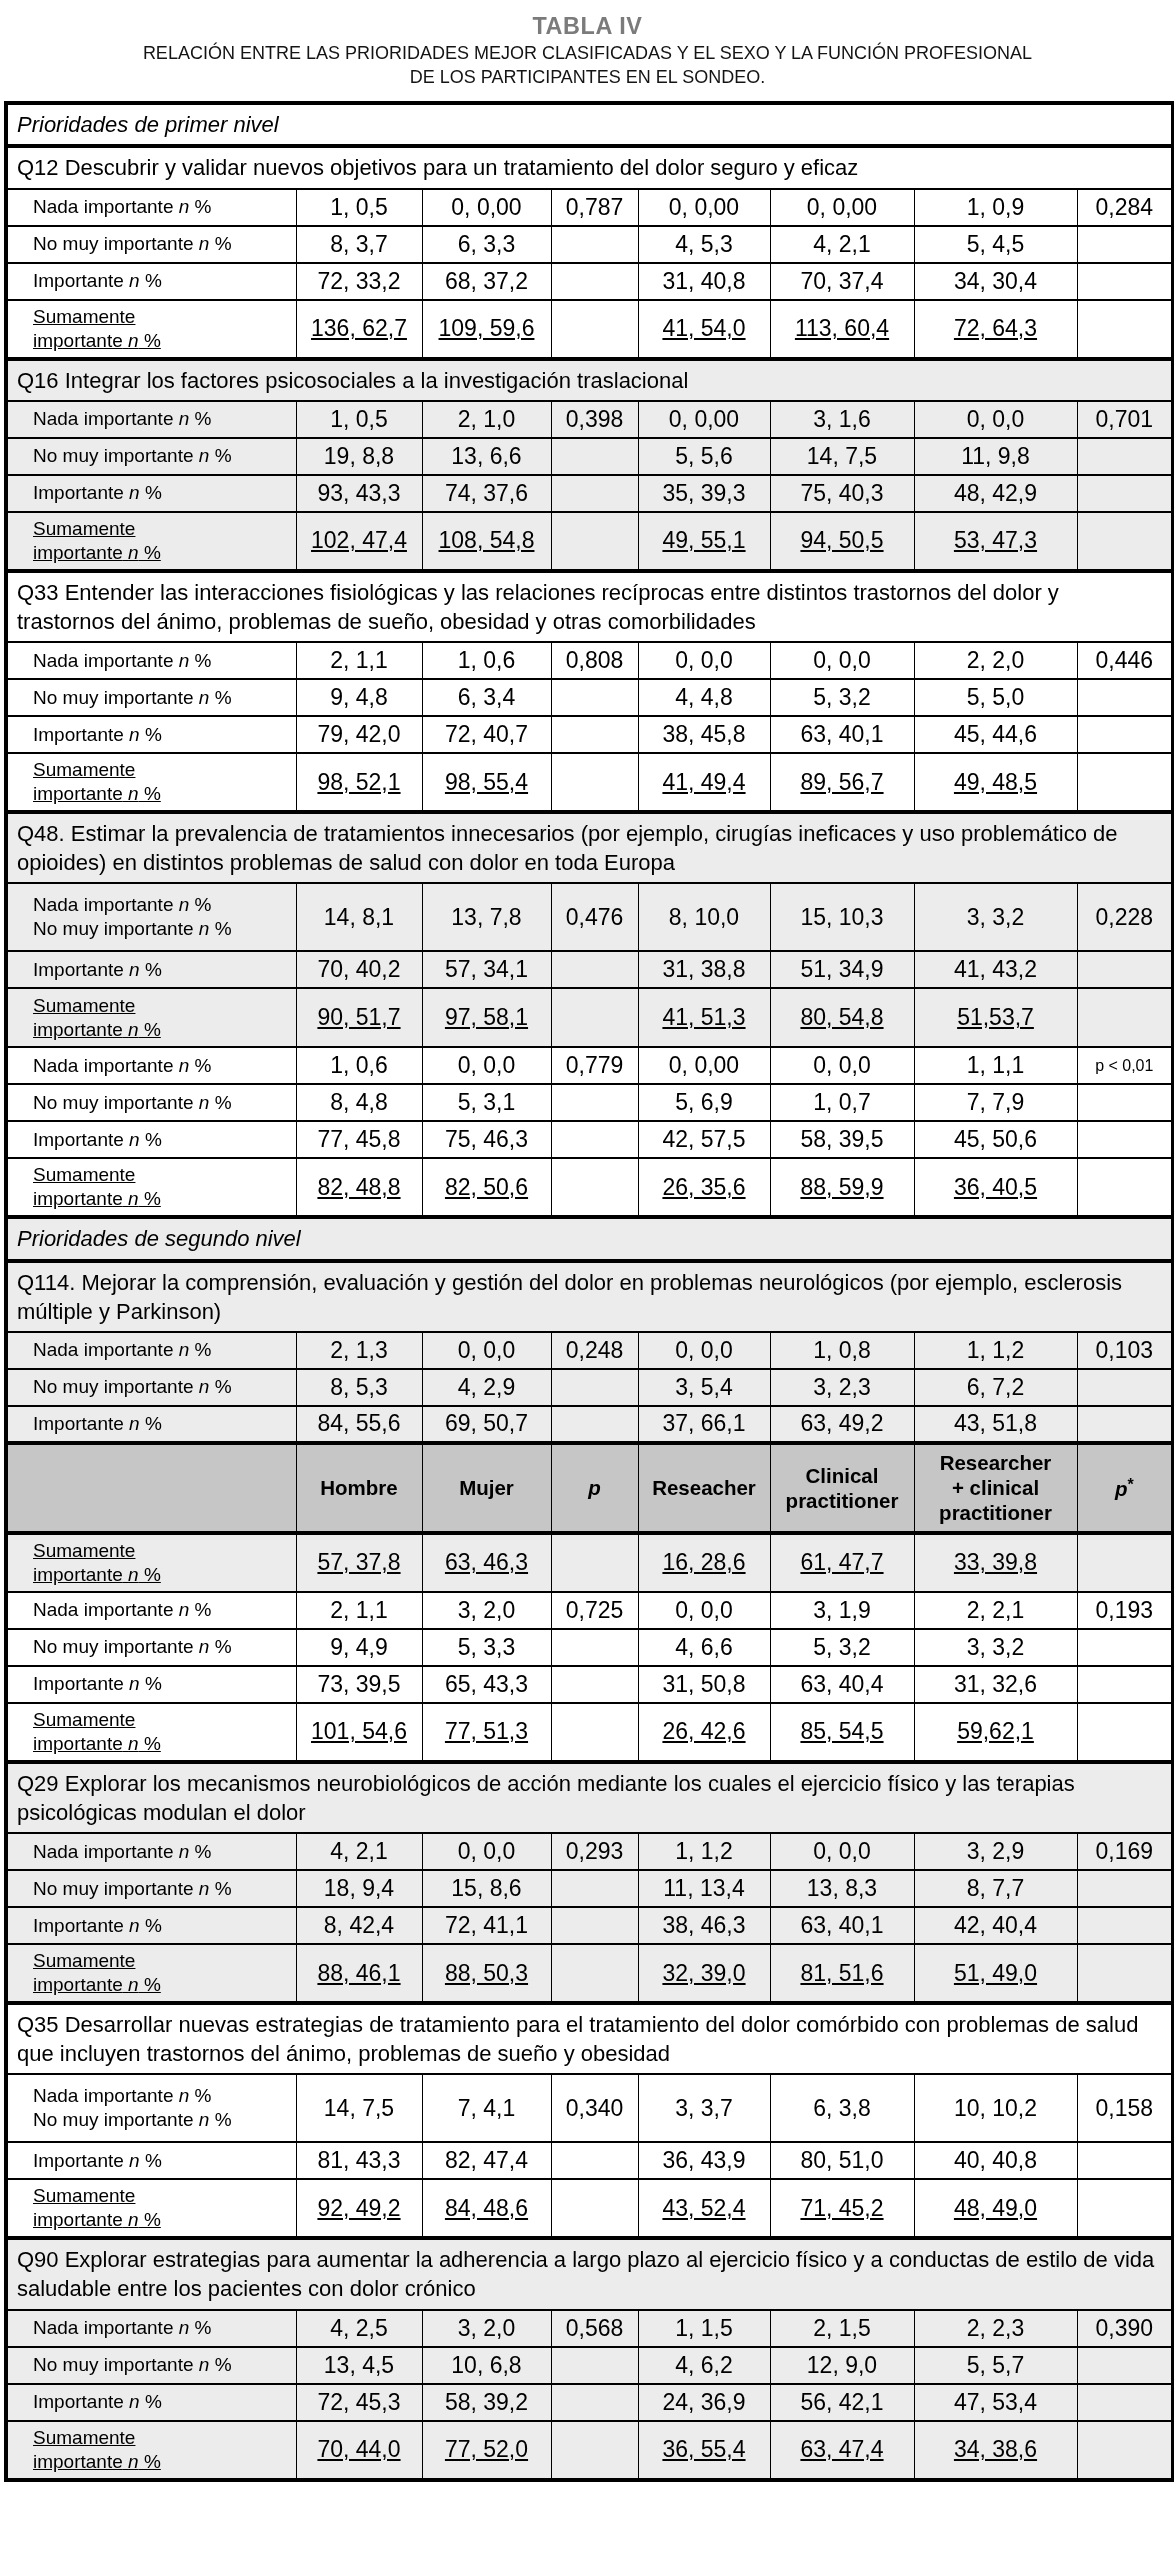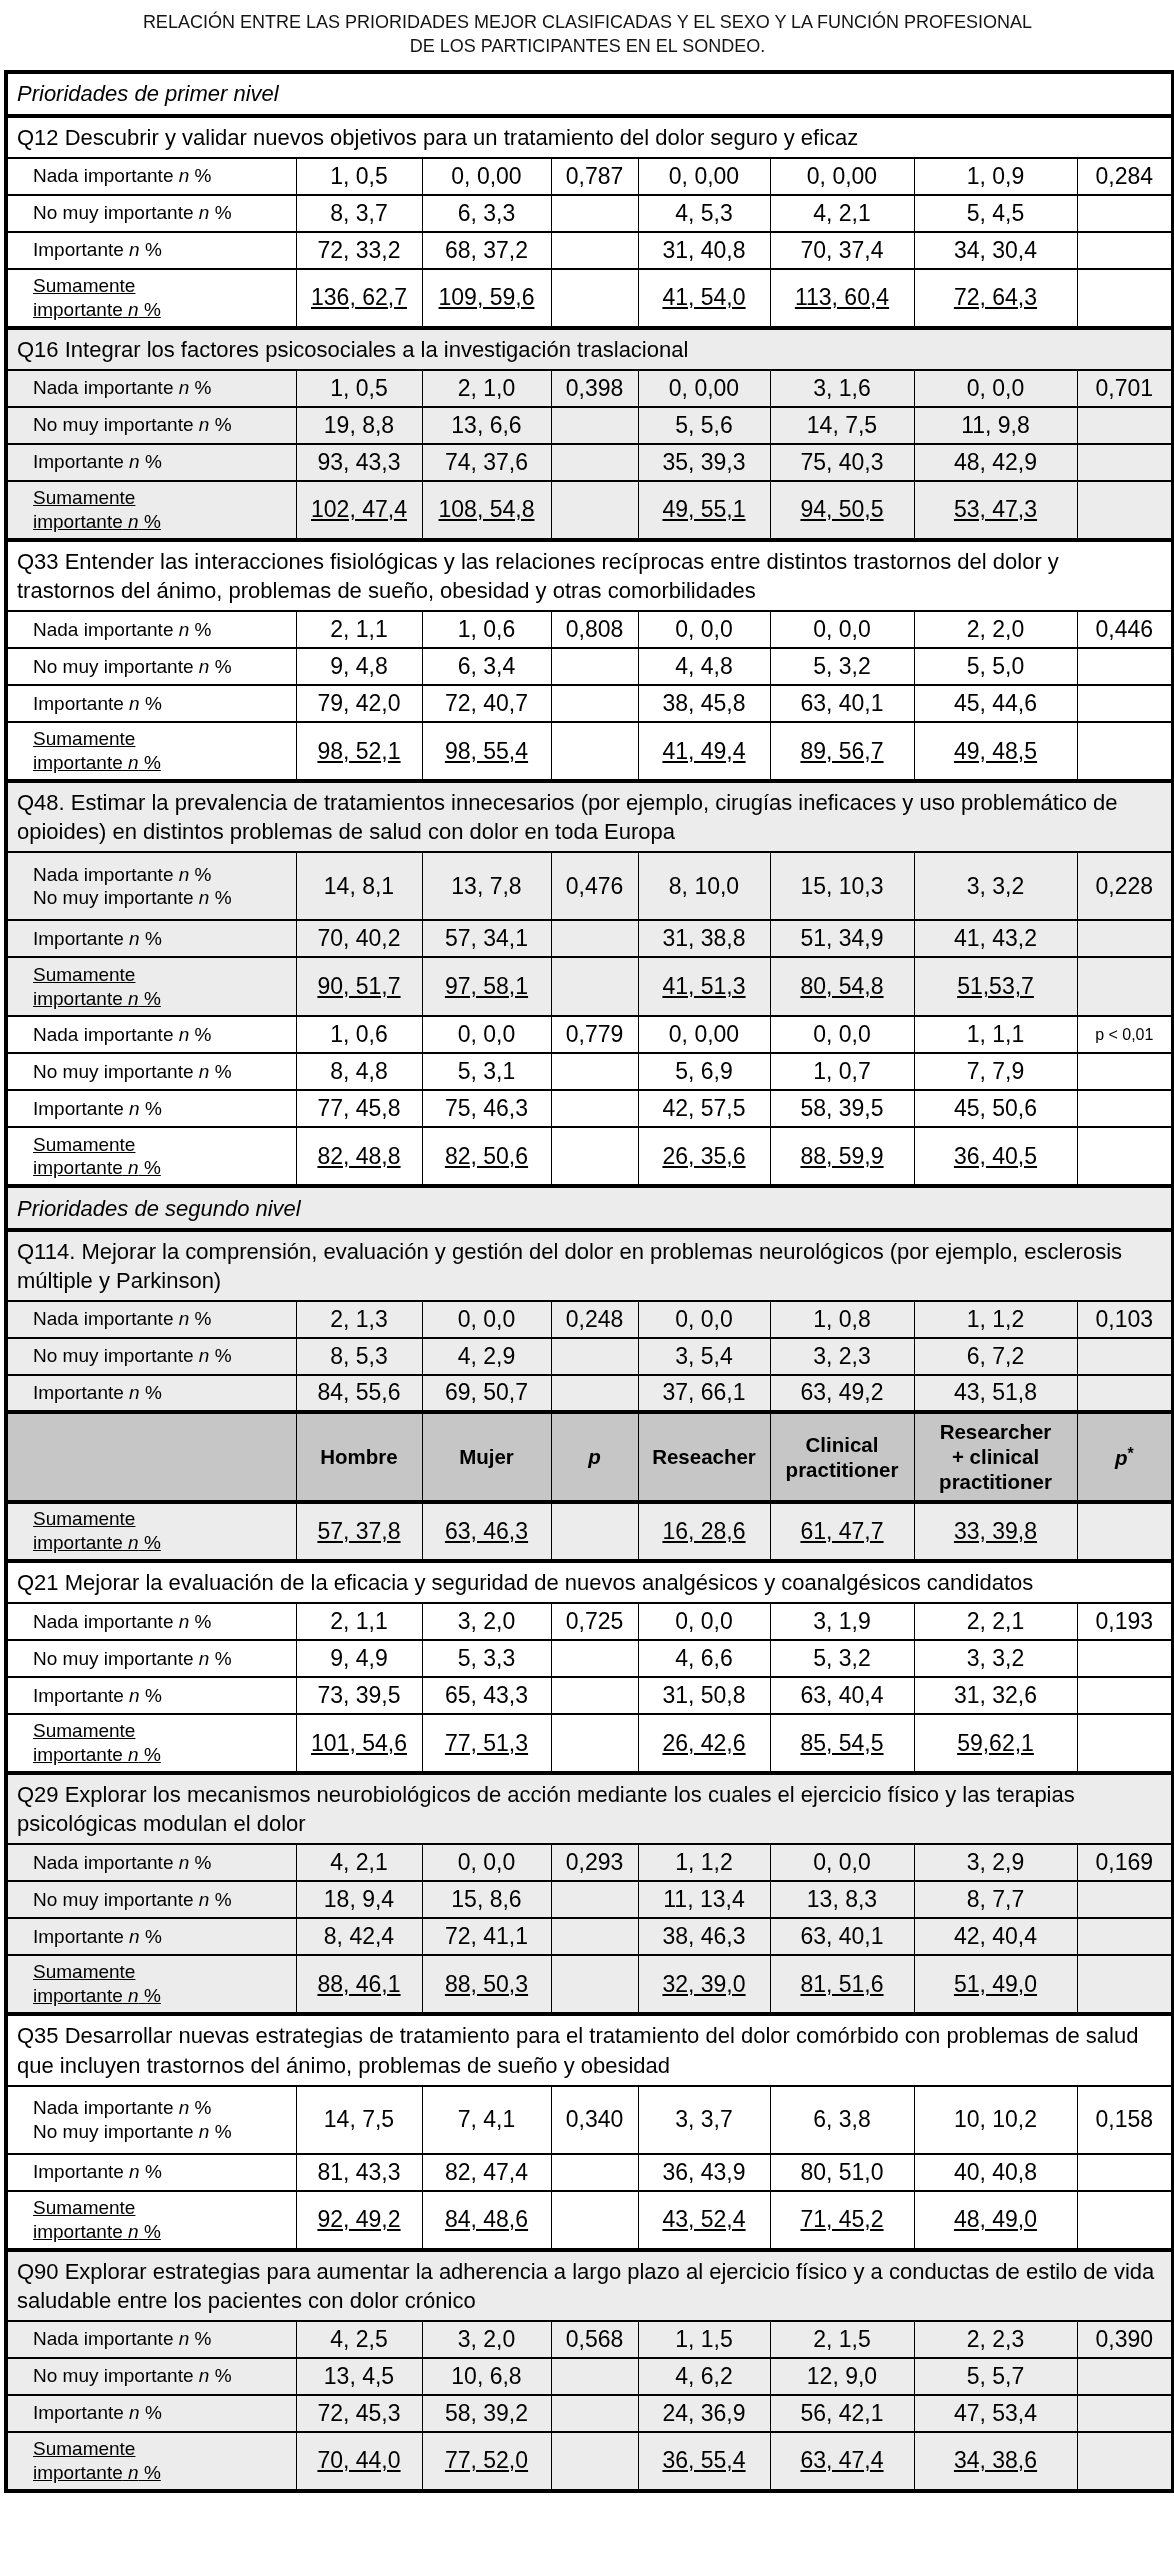--- a/index.html
+++ b/index.html
@@ -93,20 +93,21 @@
     white-space: nowrap;
   }
   td.num.small { font-size: 16px; }
 </style>
 </head>
 <body>
 
 <div class="page">
 
   <div class="title-block">
+    <div class="t-label">TABLA IV</div>
     <div class="t-line">RELACIÓN ENTRE LAS PRIORIDADES MEJOR CLASIFICADAS Y EL SEXO Y LA FUNCIÓN PROFESIONAL</div>
     <div class="t-line">DE LOS PARTICIPANTES EN EL SONDEO.</div>
   </div>
 
   <table id="main-table">
     <colgroup>
       <col class="c0">
         <col class="c1">
         <col class="c2">
         <col class="c3">
@@ -426,23 +427,20 @@
             <div class="lbl-line"><span>importante</span> <i class="nvar">n</i>&nbsp;%</div>
           </td>
           <td class="num">57, 37,8</td>
           <td class="num">63, 46,3</td>
           <td class="num"></td>
           <td class="num">16, 28,6</td>
           <td class="num">61, 47,7</td>
           <td class="num">33, 39,8</td>
           <td class="num"></td>
         </tr>
-        <tr class="qt block-start bgw">
-          <td colspan="8">Q21 Mejorar la evaluación de la eficacia y seguridad de nuevos analgésicos y coanalgésicos candidatos</td>
-        </tr>
         <tr class="rs bgw">
           <td class="lbl">
             <div class="lbl-line"><span>Nada importante</span> <i class="nvar">n</i>&nbsp;%</div>
           </td>
           <td class="num">2, 1,1</td>
           <td class="num">3, 2,0</td>
           <td class="num">0,725</td>
           <td class="num">0, 0,0</td>
           <td class="num">3, 1,9</td>
           <td class="num">2, 2,1</td>

